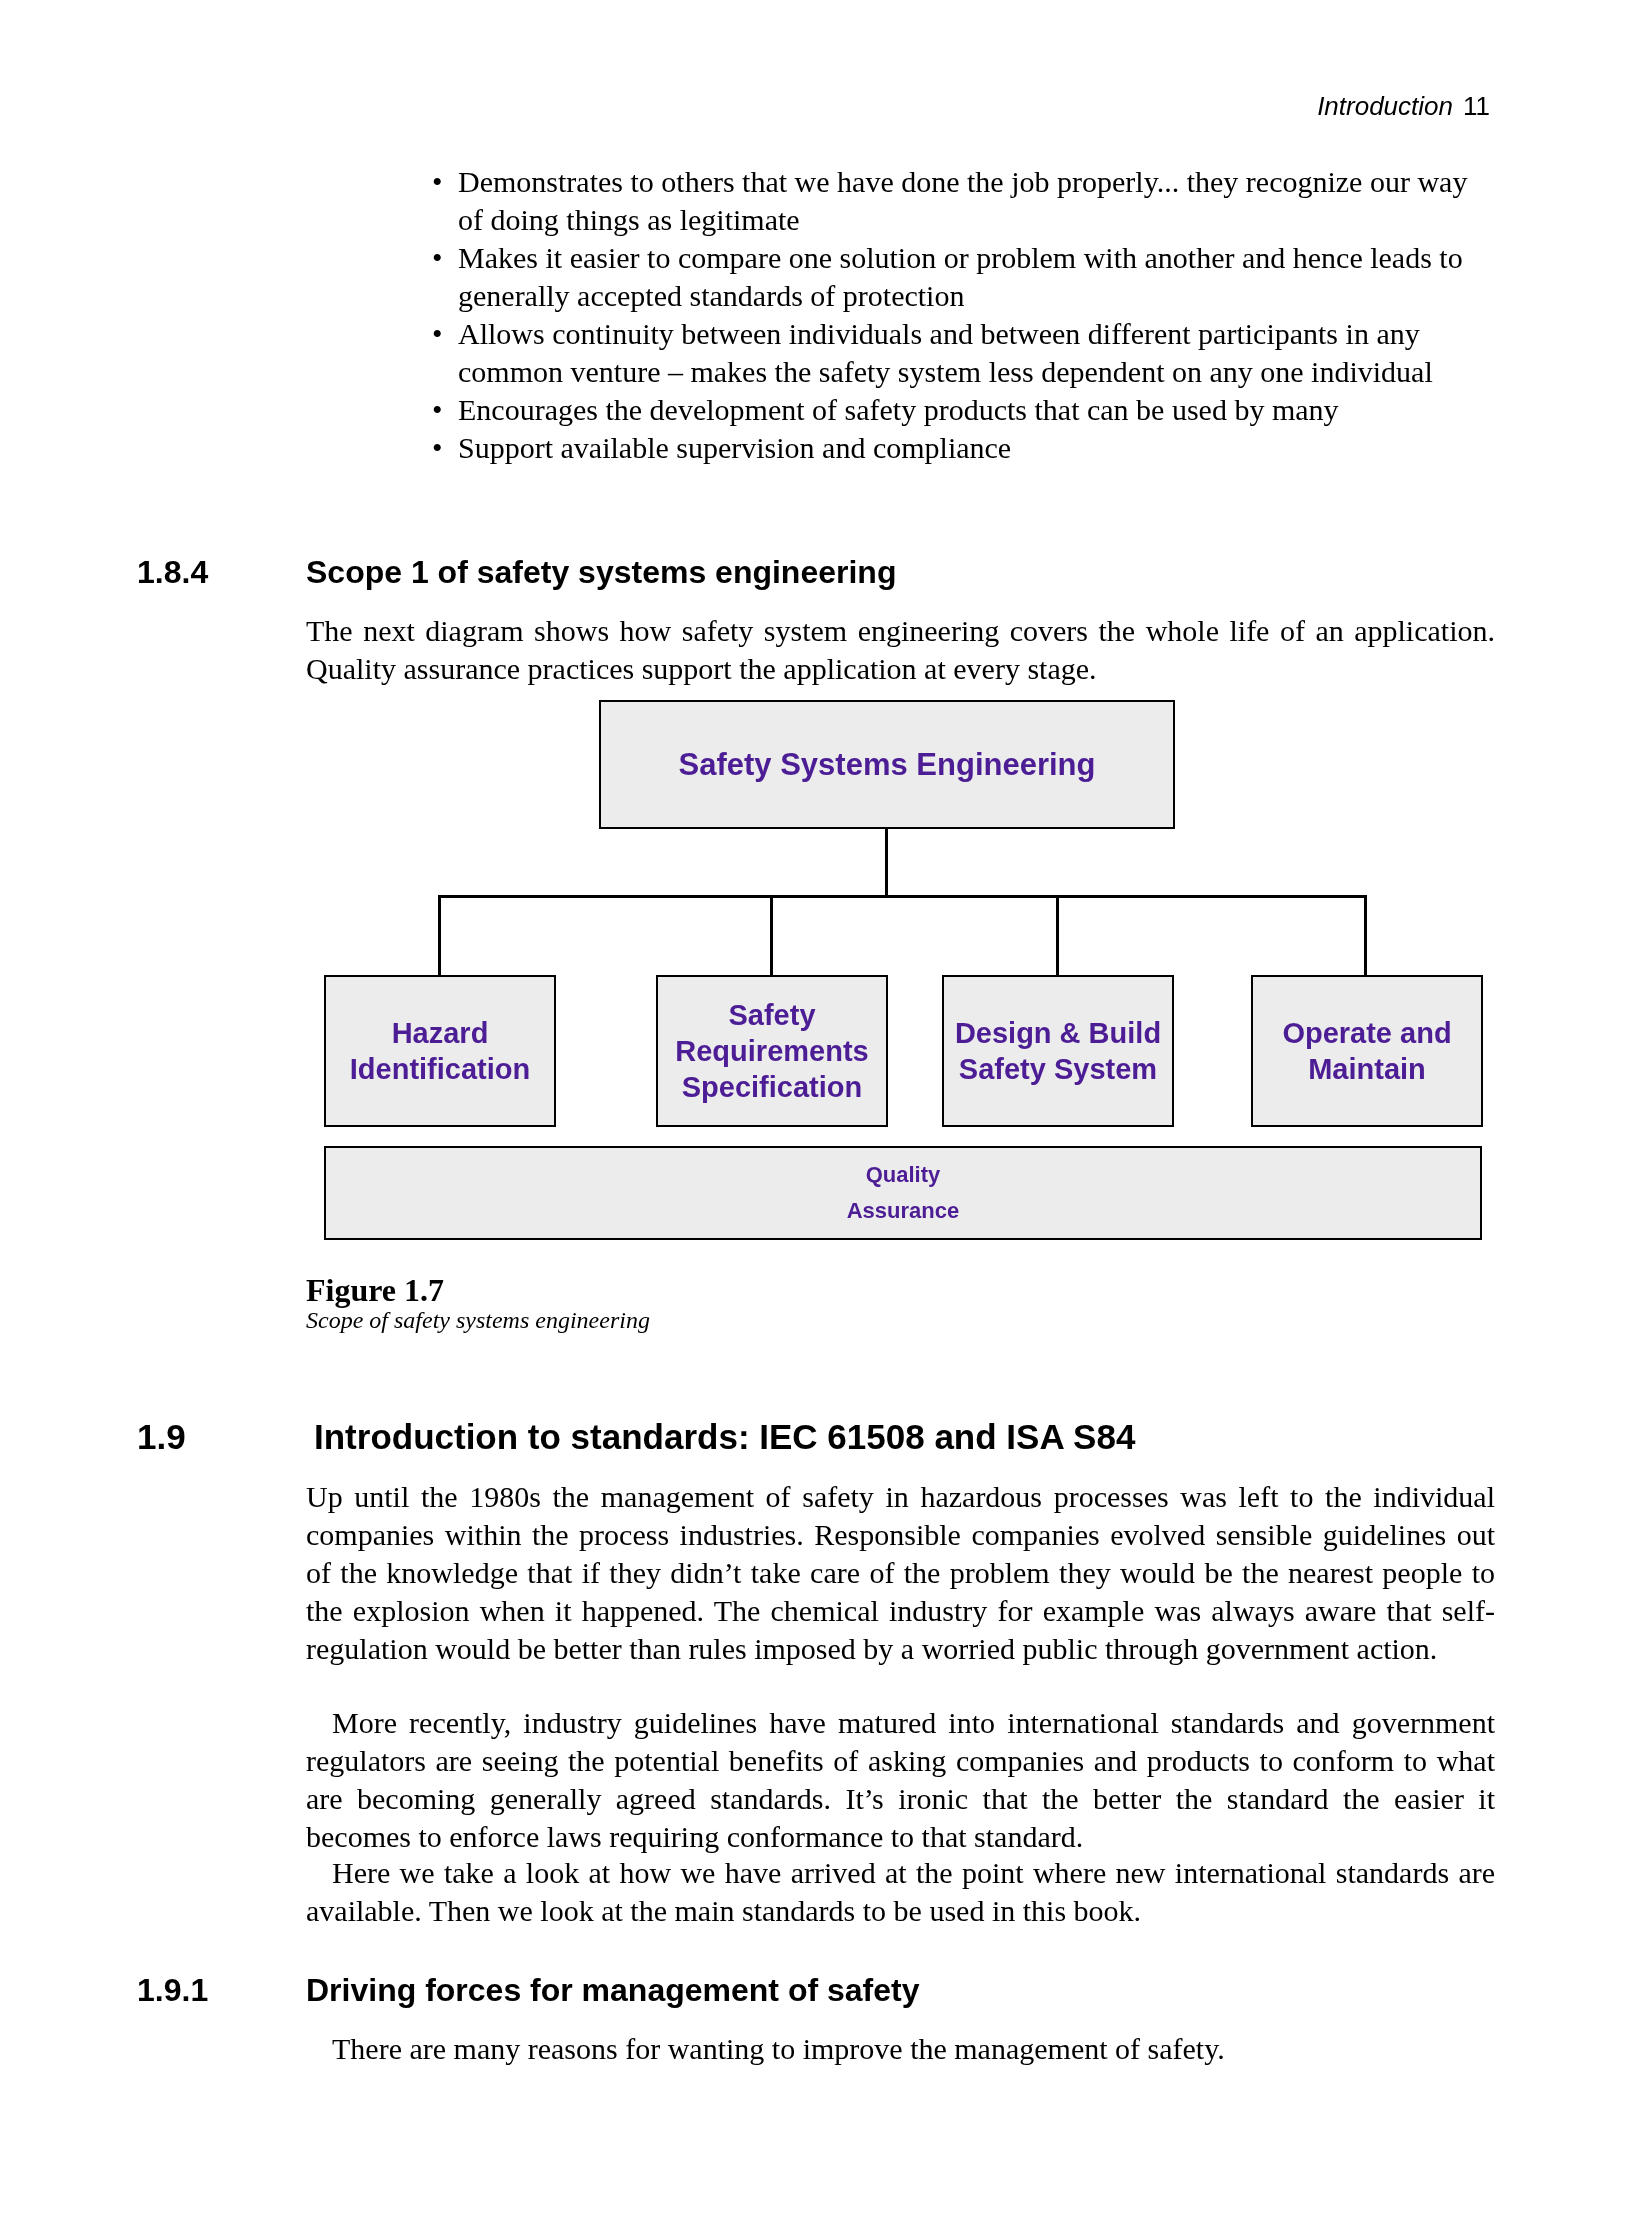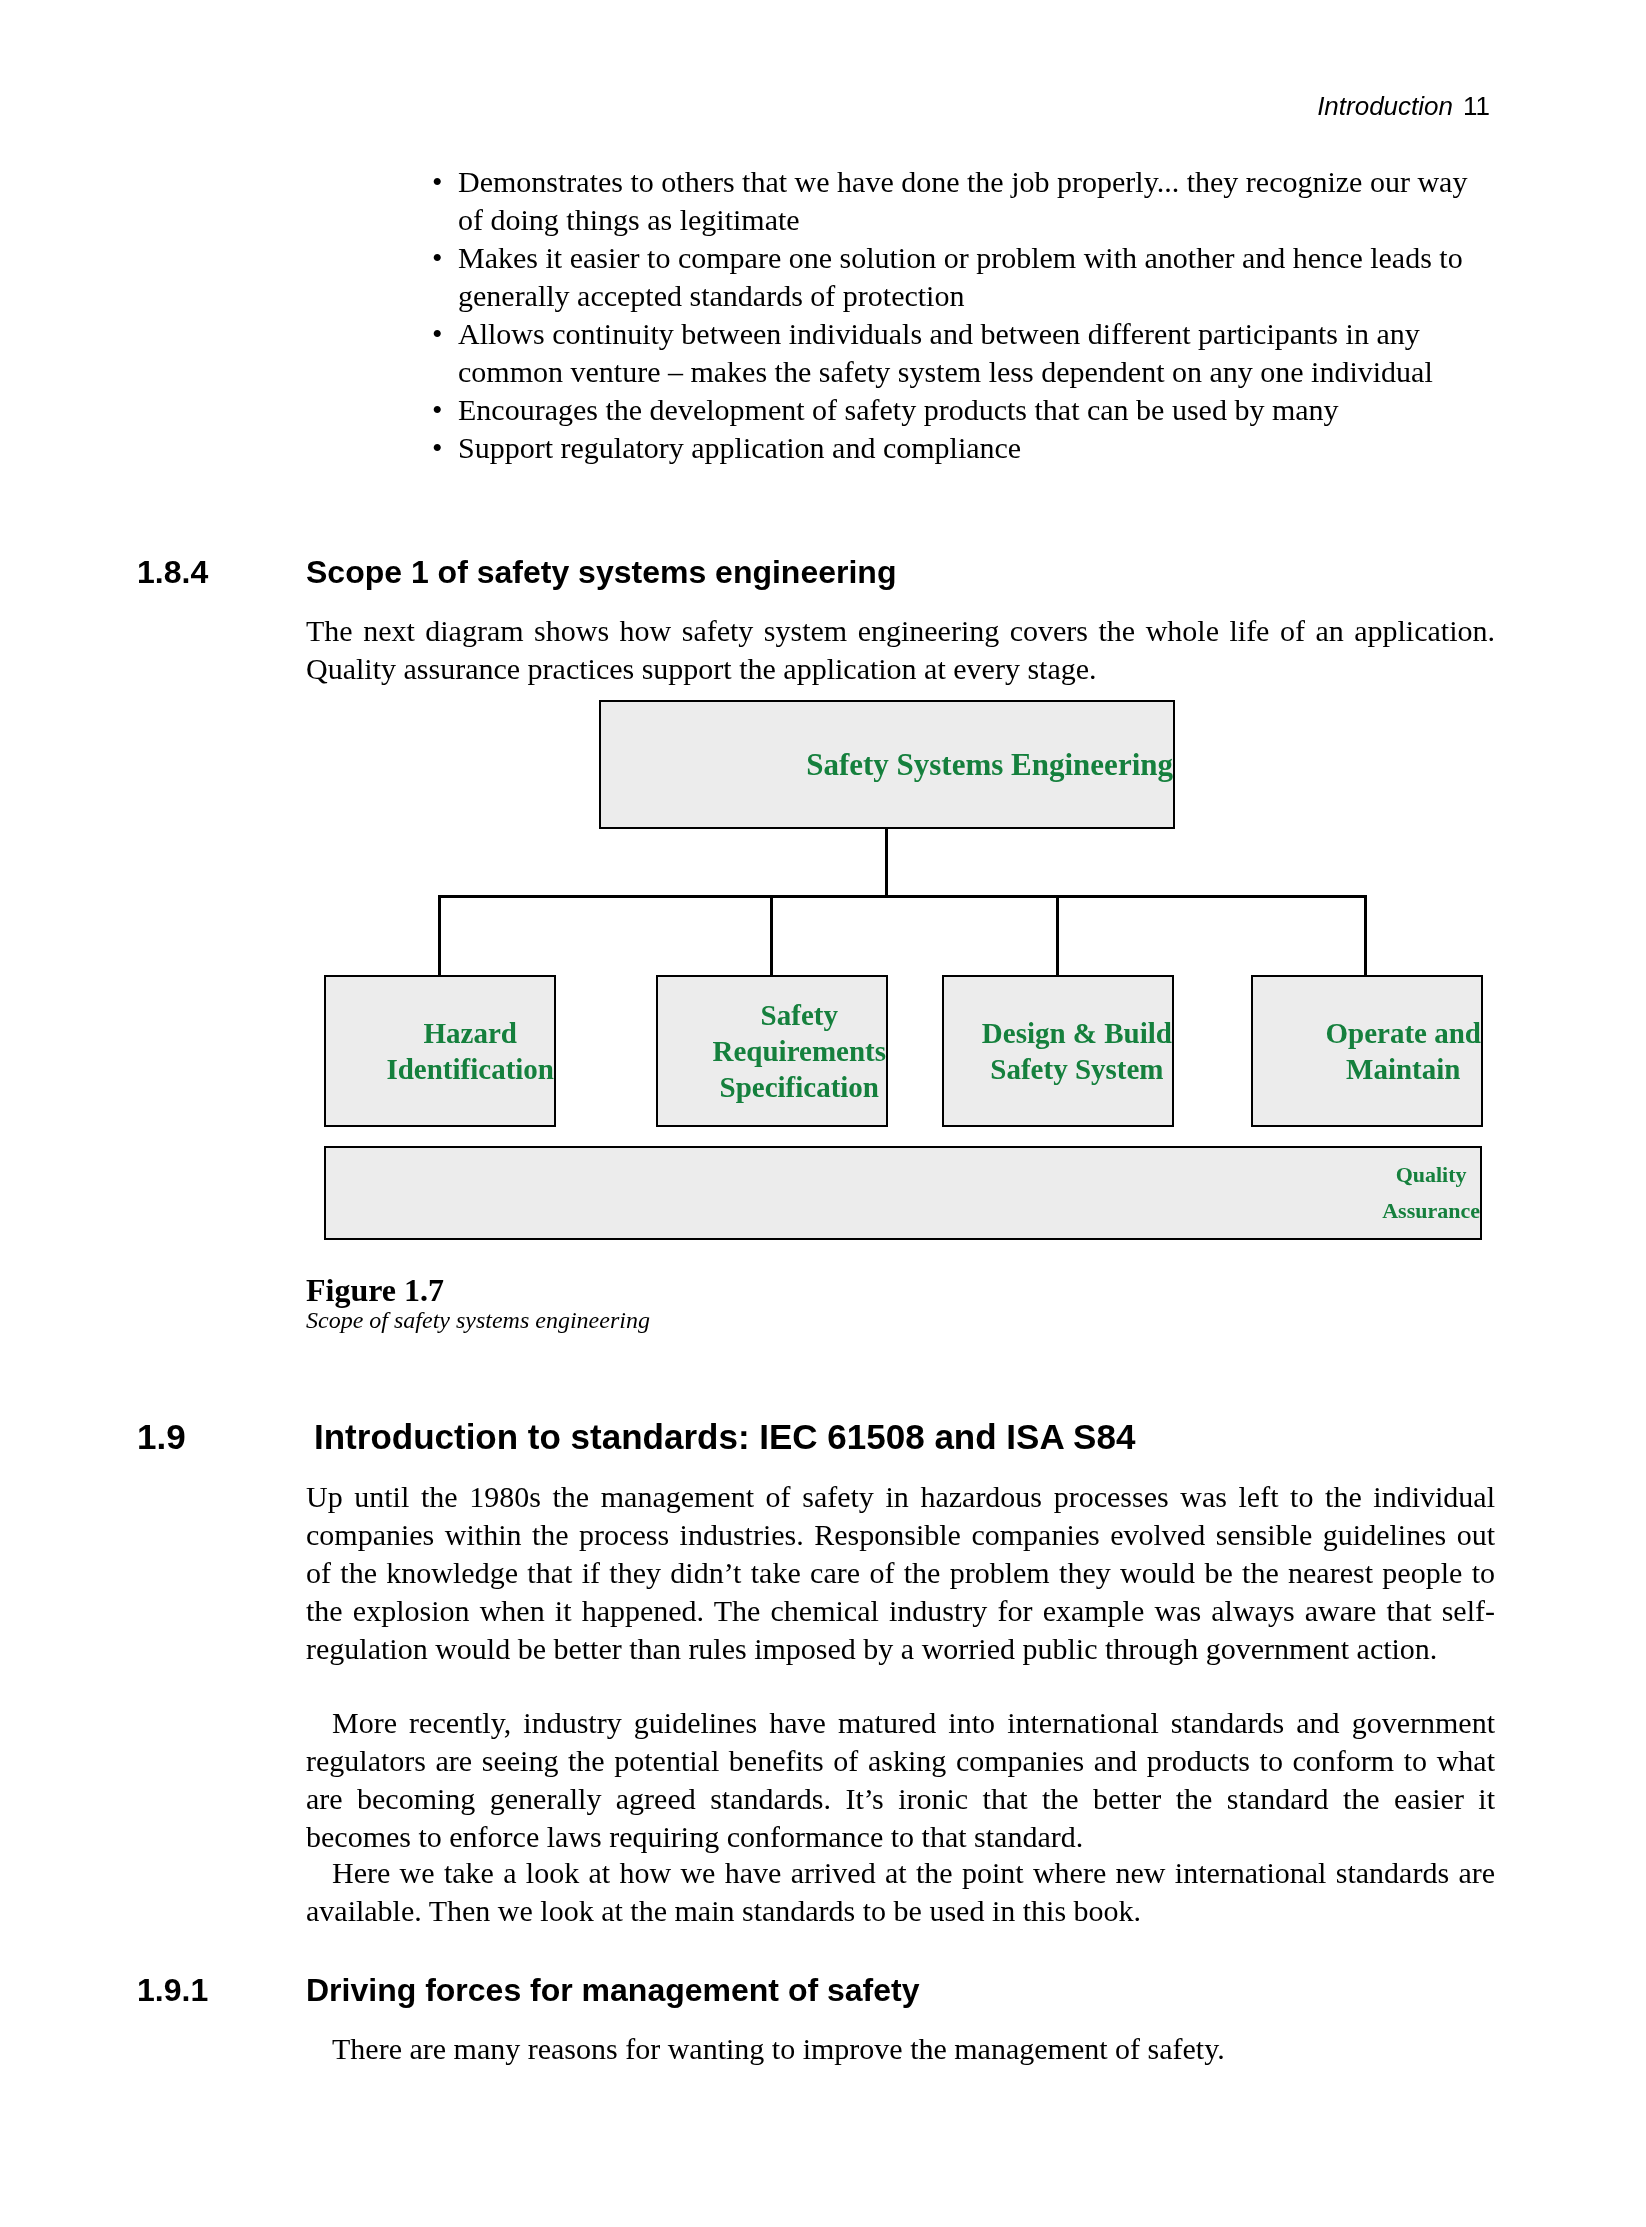--- a/index.html
+++ b/index.html
@@ -19,21 +19,21 @@
   .h3 .txt { position: absolute; left: 169px; top: 0; white-space: nowrap; }
 
   .h2 { position: absolute; font-family: "Liberation Sans", sans-serif; font-weight: bold; font-size: 35px; line-height: 49px; }
   .h2 .num { position: absolute; left: 0; top: 0; }
   .h2 .txt { position: absolute; left: 169px; top: 0; white-space: nowrap; margin-left: 8px; }
 
   .para { position: absolute; left: 306px; width: 1189px; margin: 0; font-family: "Liberation Serif", serif; font-size: 30px; line-height: 38px; text-align: justify; }
   .para.indent { text-indent: 26px; }
 
   .diagram { position: absolute; left: 0; top: 0; width: 1646px; height: 2227px; pointer-events: none; }
-  .box { position: absolute; box-sizing: border-box; background: #ececec; border: 2.9px solid #000; display: flex; align-items: center; justify-content: flex-end; text-align: center; font-family: Liberation Serif, serif; font-weight: bold; color: #15803d; pointer-events: auto; }
+  .box { position: absolute; box-sizing: border-box; background: #ececec; border: 2.9px solid #000; display: flex; align-items: center; justify-content: center; text-align: center; font-family: Liberation Sans, sans-serif; font-weight: bold; color: #4c1d95; pointer-events: auto; }
   .box span { display: block; white-space: pre-line; }
   .box.top { font-size: 31px; line-height: 37px; }
   .box.child { font-size: 29px; line-height: 36px; }
   .box.qa { font-size: 22px; line-height: 36px; }
   .line { position: absolute; background: #000; }
 
   .fig-label { position: absolute; left: 306px; top: 1276px; font-family: "Liberation Serif", serif; font-weight: bold; font-size: 32px; line-height: 29px; }
   .fig-caption { position: absolute; left: 306px; top: 1305px; font-family: "Liberation Serif", serif; font-style: italic; font-size: 24px; line-height: 30px; }
 </style>
 </head>
@@ -43,21 +43,21 @@
 
   <div class="running-head">
     <span class="rh-title">Introduction</span><span class="rh-page">11</span>
   </div>
 
   <ul class="bullets">
     <li><span class="dot">•</span><span>Demonstrates to others that we have done the job properly... they recognize our way of doing things as legitimate</span></li>
     <li><span class="dot">•</span><span>Makes it easier to compare one solution or problem with another and hence leads to generally accepted standards of protection</span></li>
     <li><span class="dot">•</span><span>Allows continuity between individuals and between different participants in any common venture – makes the safety system less dependent on any one individual</span></li>
     <li><span class="dot">•</span><span>Encourages the development of safety products that can be used by many</span></li>
-    <li><span class="dot">•</span><span>Support regulatory application and compliance</span></li>
+    <li><span class="dot">•</span><span>Support available supervision and compliance</span></li>
   </ul>
 
   <div class="h3" style="left:137px; top:553px; width:1358px; height:39px;">
     <span class="num">1.8.4</span>
     <span class="txt">Scope 1 of safety systems engineering</span>
   </div>
   <p class="para" style="top:612px;">The next diagram shows how safety system engineering covers the whole life of an application. Quality assurance practices support the application at every stage.</p>
 
   <div class="diagram">
     <div class="box top" style="left:599px; top:700px; width:576px; height:129px;">

